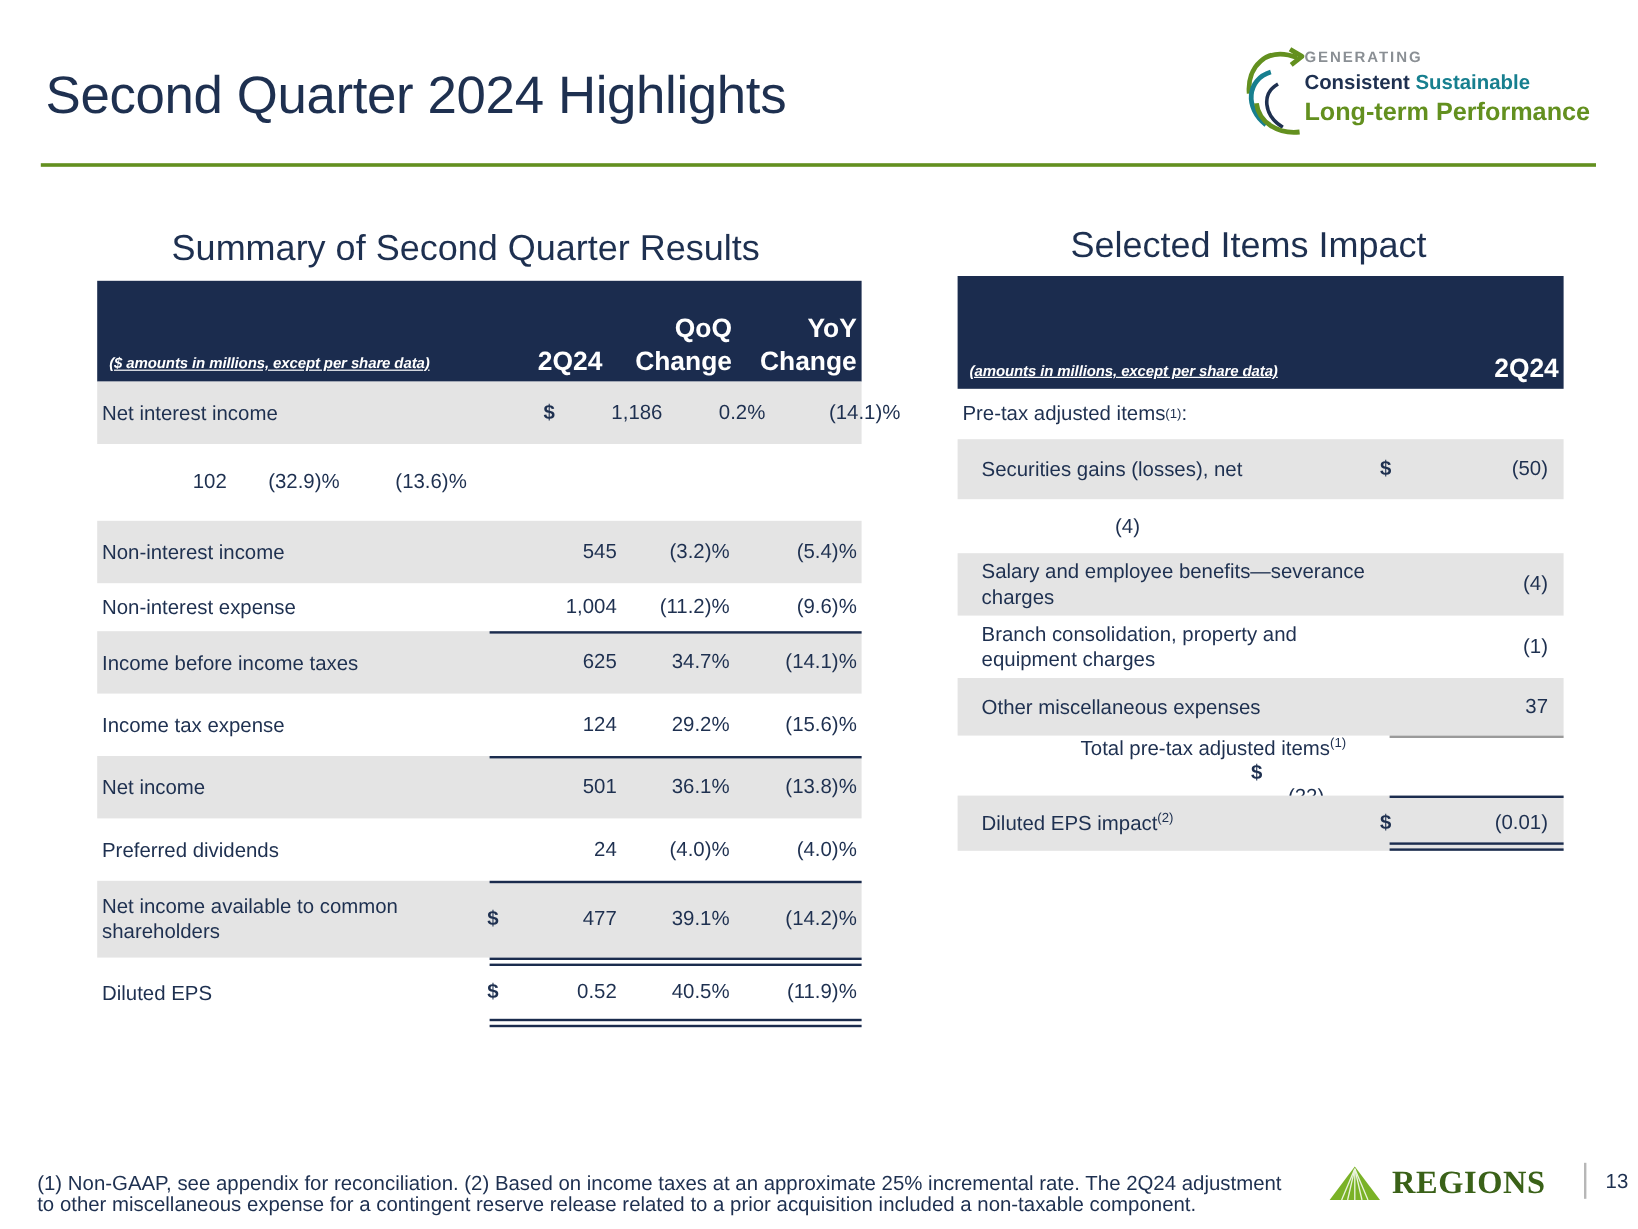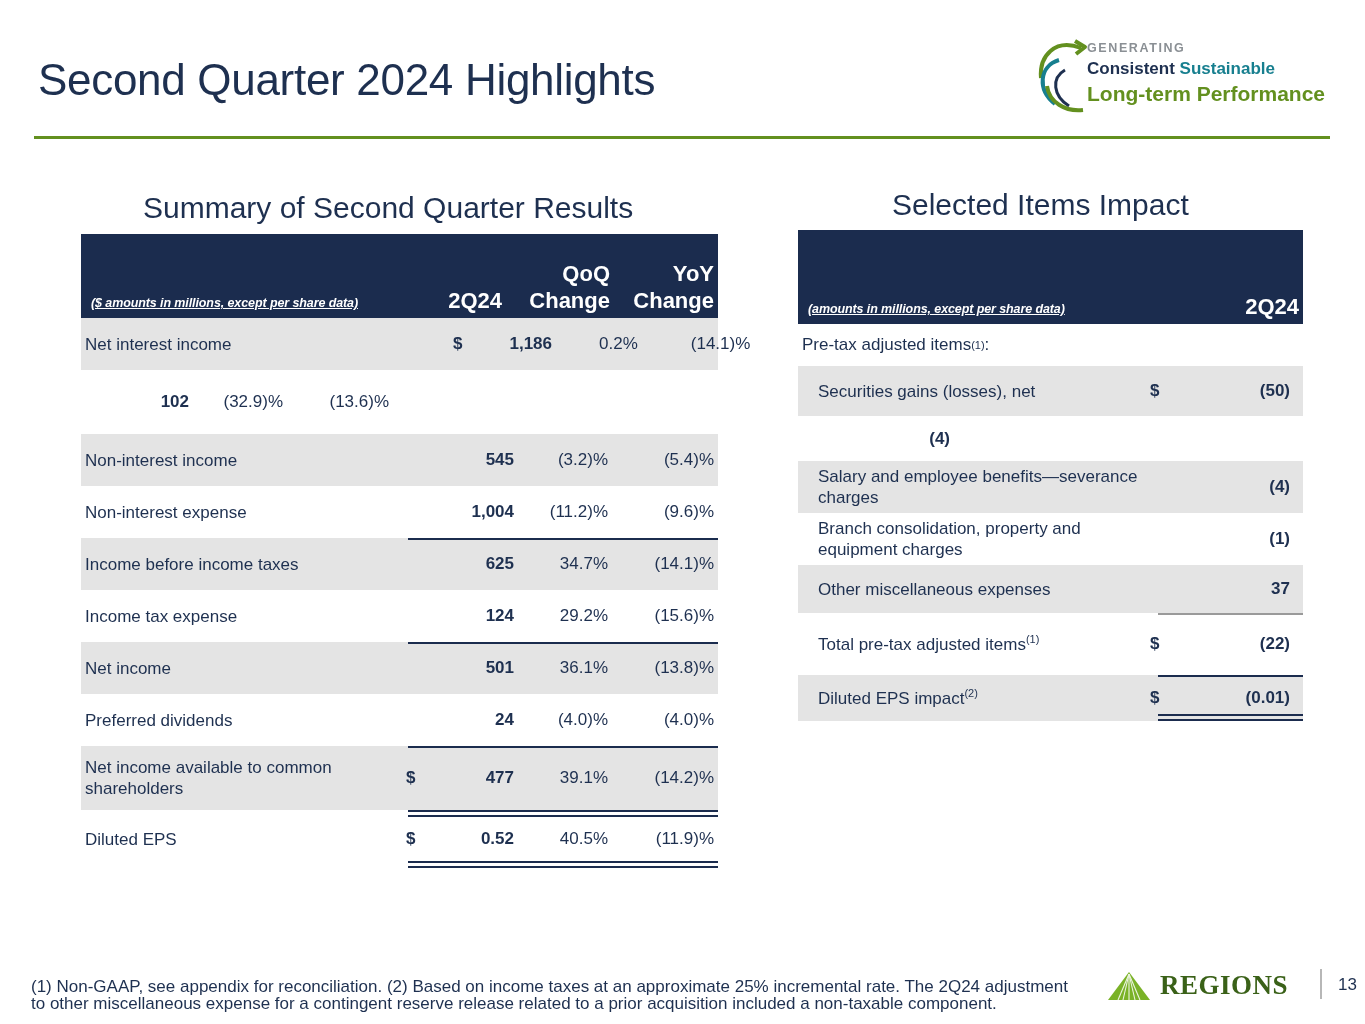--- a/index.html
+++ b/index.html
@@ -77,21 +77,21 @@
   .row.alt{background:#e4e4e4;}
   .row .lbl{
     font-size:17px;color:#1e3050;line-height:21px;
     flex:0 0 auto;box-sizing:border-box;
   }
   .row .cur{
     font-size:17px;font-weight:bold;color:#1e3050;text-align:left;
     box-sizing:border-box;
   }
   .row .num{
-    font-size:17px;font-weight:bold;color:#1e3050;text-align:right;
+    font-size:17px;font-weight:normal;color:#1e3050;text-align:right;
     box-sizing:border-box;
   }
   .row .pct{
     font-size:17px;font-weight:400;color:#1e3050;text-align:right;
     box-sizing:border-box;
   }
   sup{font-size:11px;vertical-align:super;line-height:0;}
 
   
   #tbl-left .lbl{width:325px;padding-left:4px;}
@@ -183,21 +183,21 @@
           <div class="pct">(32.9)%</div>
           <div class="pct second">(13.6)%</div>
         </div>
         <div class="row alt" style="height: 52px;">
           <div class="lbl">Non-interest income</div>
           <div class="cur"></div>
           <div class="num">545</div>
           <div class="pct">(3.2)%</div>
           <div class="pct second">(5.4)%</div>
         </div>
-        <div class="row" style="height: 52px;">
+        <div class="row" style="height: 40px;">
           <div class="lbl">Non-interest expense</div>
           <div class="cur"></div>
           <div class="num">1,004</div>
           <div class="pct">(11.2)%</div>
           <div class="pct second">(9.6)%</div>
         </div>
         <div class="row alt" style="height: 52px;">
           <div class="lbl">Income before income taxes</div>
           <div class="cur"></div>
           <div class="num">625</div>
@@ -275,21 +275,21 @@
         <div class="row" style="height: 52px;">
           <div class="lbl">Branch consolidation, property and equipment charges</div>
           <div class="cur"></div>
           <div class="num">(1)</div>
         </div>
         <div class="row alt" style="height: 48px;">
           <div class="lbl">Other miscellaneous expenses</div>
           <div class="cur"></div>
           <div class="num">37</div>
         </div>
-        <div class="row" style="height: 62px;">
+        <div class="row" style="height: 50px; flex-direction: column;">
           <div class="lbl">Total pre-tax adjusted items<sup>(1)</sup></div>
           <div class="cur">$</div>
           <div class="num">(22)</div>
           <div class="rule-gray" style="position: absolute; left: 360px; right: 0px; pointer-events: none; top: 0px;"></div>
         </div>
         <div class="row alt" style="height: 46px;">
           <div class="lbl">Diluted EPS impact<sup>(2)</sup></div>
           <div class="cur">$</div>
           <div class="num">(0.01)</div>
           <div class="rule-single" style="position: absolute; left: 360px; right: 0px; pointer-events: none; top: 0px;"></div>

